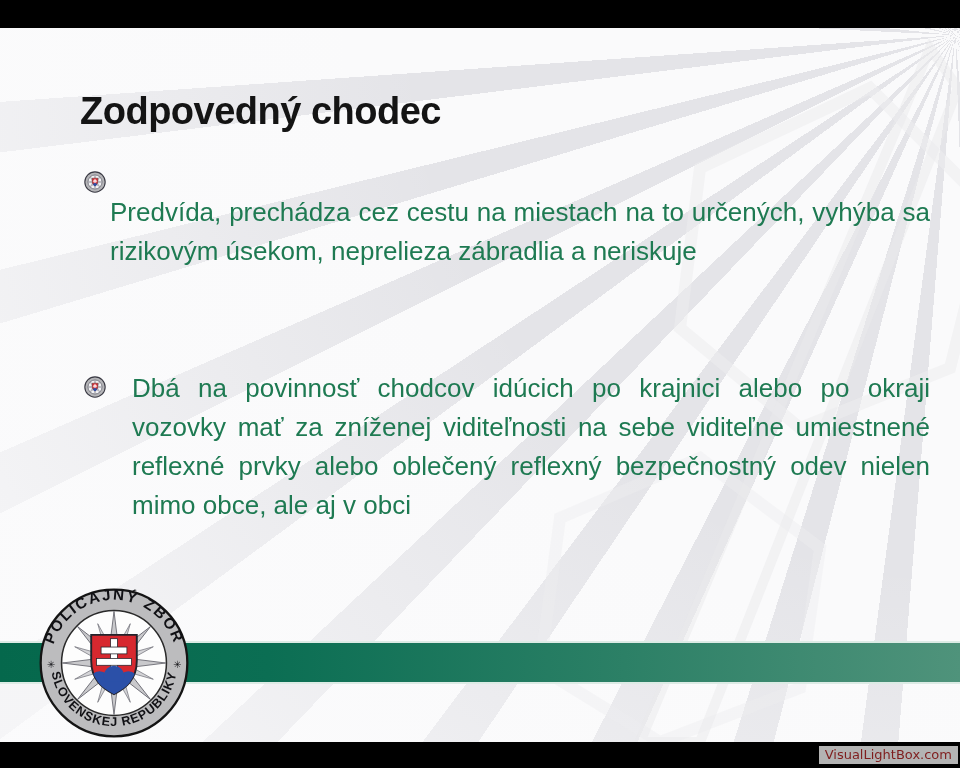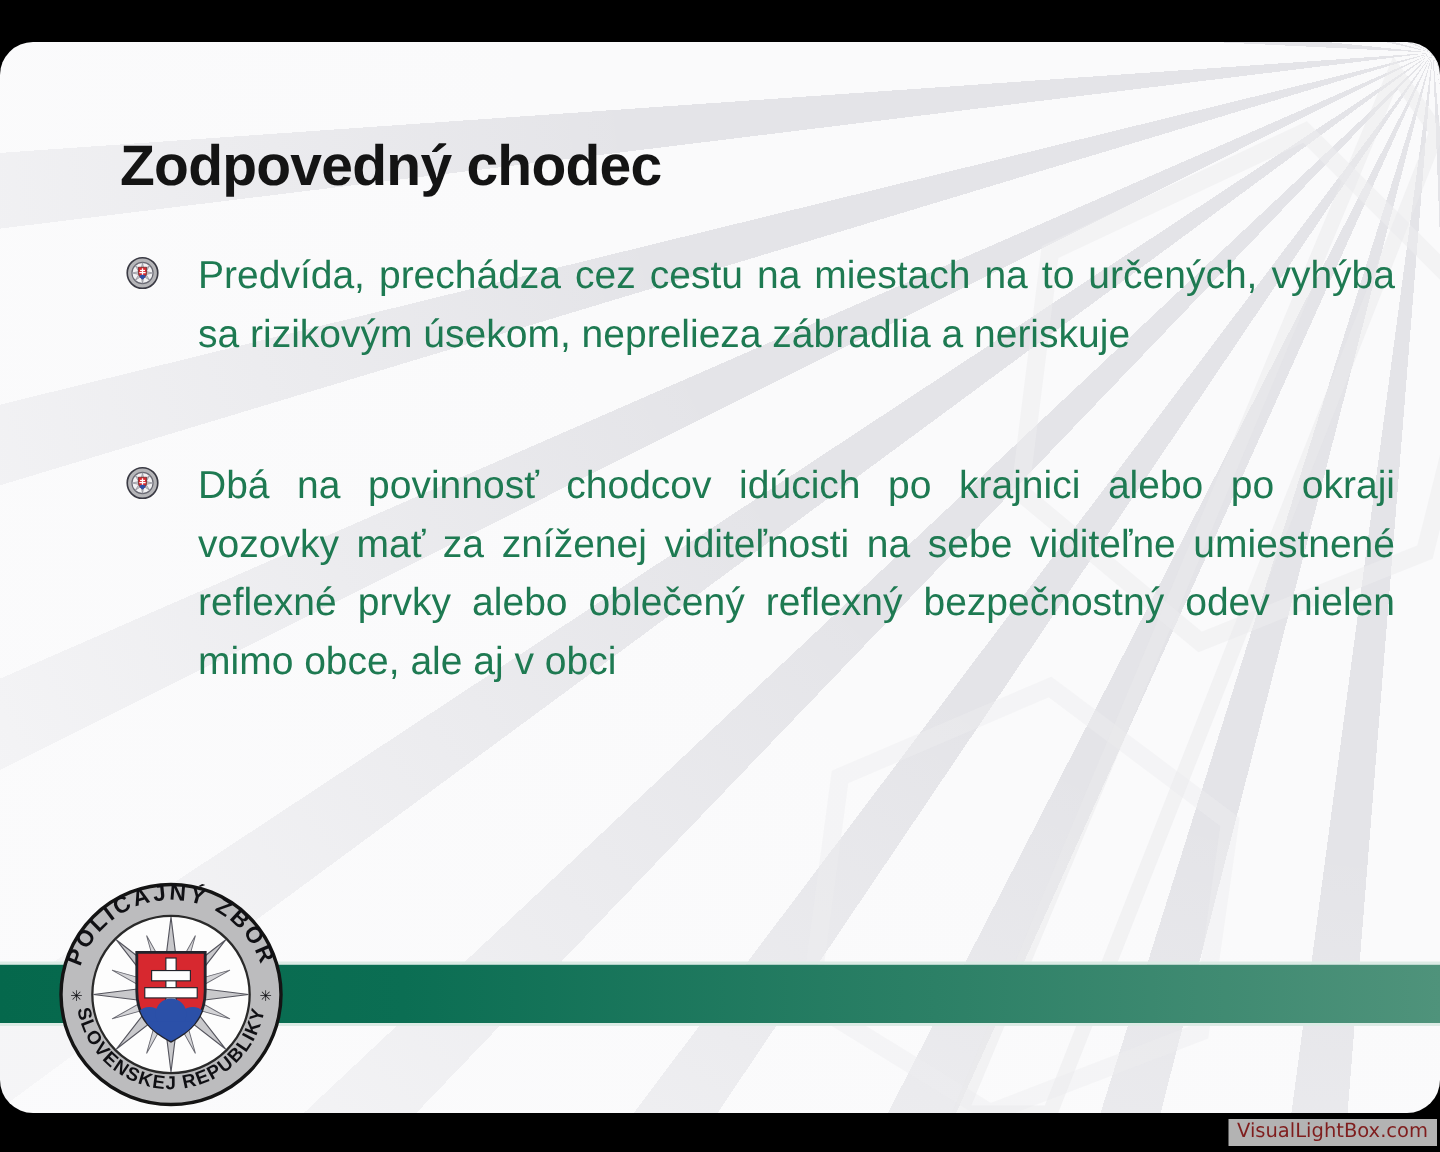--- a/index.html
+++ b/index.html
@@ -9,30 +9,29 @@
   }
   .letterbox{position:absolute;left:0;width:960px;background:#000;}
   .letterbox.top{top:0;height:28px;}
   .letterbox.bottom{top:742px;height:26px;}
   .slide{
     position:absolute;top:28px;left:0;width:960px;height:714px;
     background-color:#fbfbfc;
     background-image:
       radial-gradient(circle at 100% 0, rgba(251,251,252,0) 0%, rgba(251,251,252,0) 45%, rgba(251,251,252,0.75) 95%),
       repeating-conic-gradient(from 168deg at 99.5% 1%, #fafafb 0deg 6.8deg, #e4e4e8 6.8deg 9.8deg);
-    border-radius: 22px;
   }
   .bg-deco{position:absolute;top:0;left:0;pointer-events:none;}
   .title{
     position:absolute;left:80px;top:62px;
     font-size:38px;font-weight:700;color:#141414;letter-spacing:-0.5px;
   }
   .bullets{position:absolute;left:84px;top:136px;width:846px;}
   .bullet-row{display:flex;align-items:flex-start;}
-  .bullet-row.r1{margin-bottom:62px;}
+  .bullet-row.r1{margin-bottom:98px;flex-direction:column;}
   .bullet-row.r2{margin-bottom:80px;}
   .mini{width:22px;height:22px;flex:0 0 22px;margin-top:7px;}
   .bullet-text{
     flex:1;margin-left:26px;
     font-size:26px;line-height:39px;color:#1E7A52;
     text-align:justify;text-align-last:left;
   }
   .footer-bar{
     position:absolute;left:0;top:613px;width:960px;height:43px;
     background:linear-gradient(90deg,#05684C 0%,#0B6E53 28%,#2C8066 65%,#4F937B 100%);

